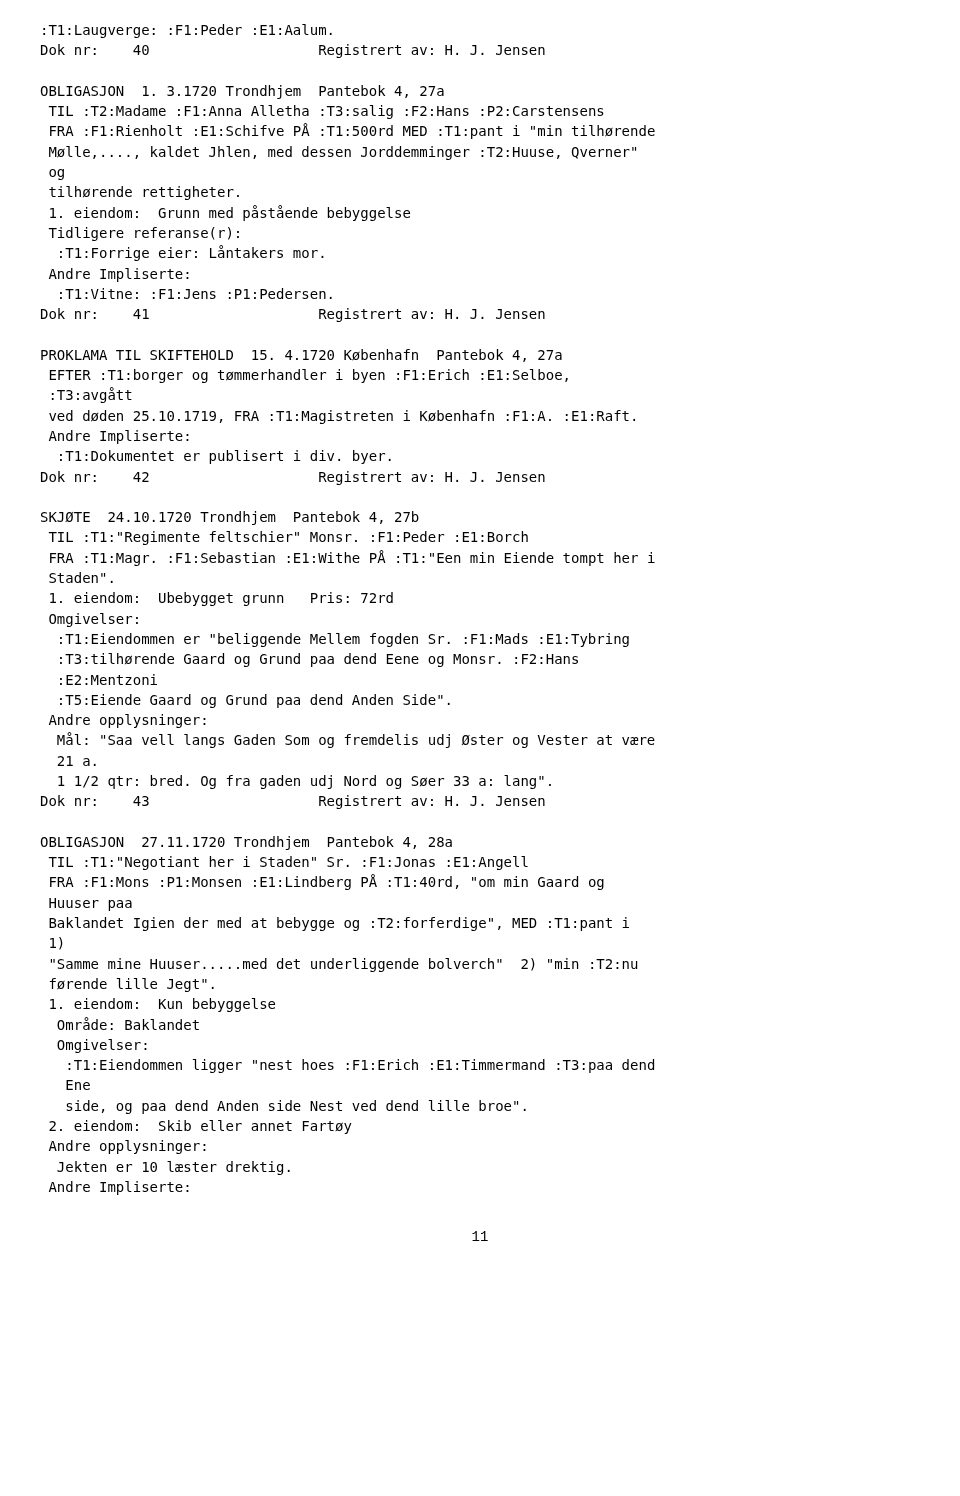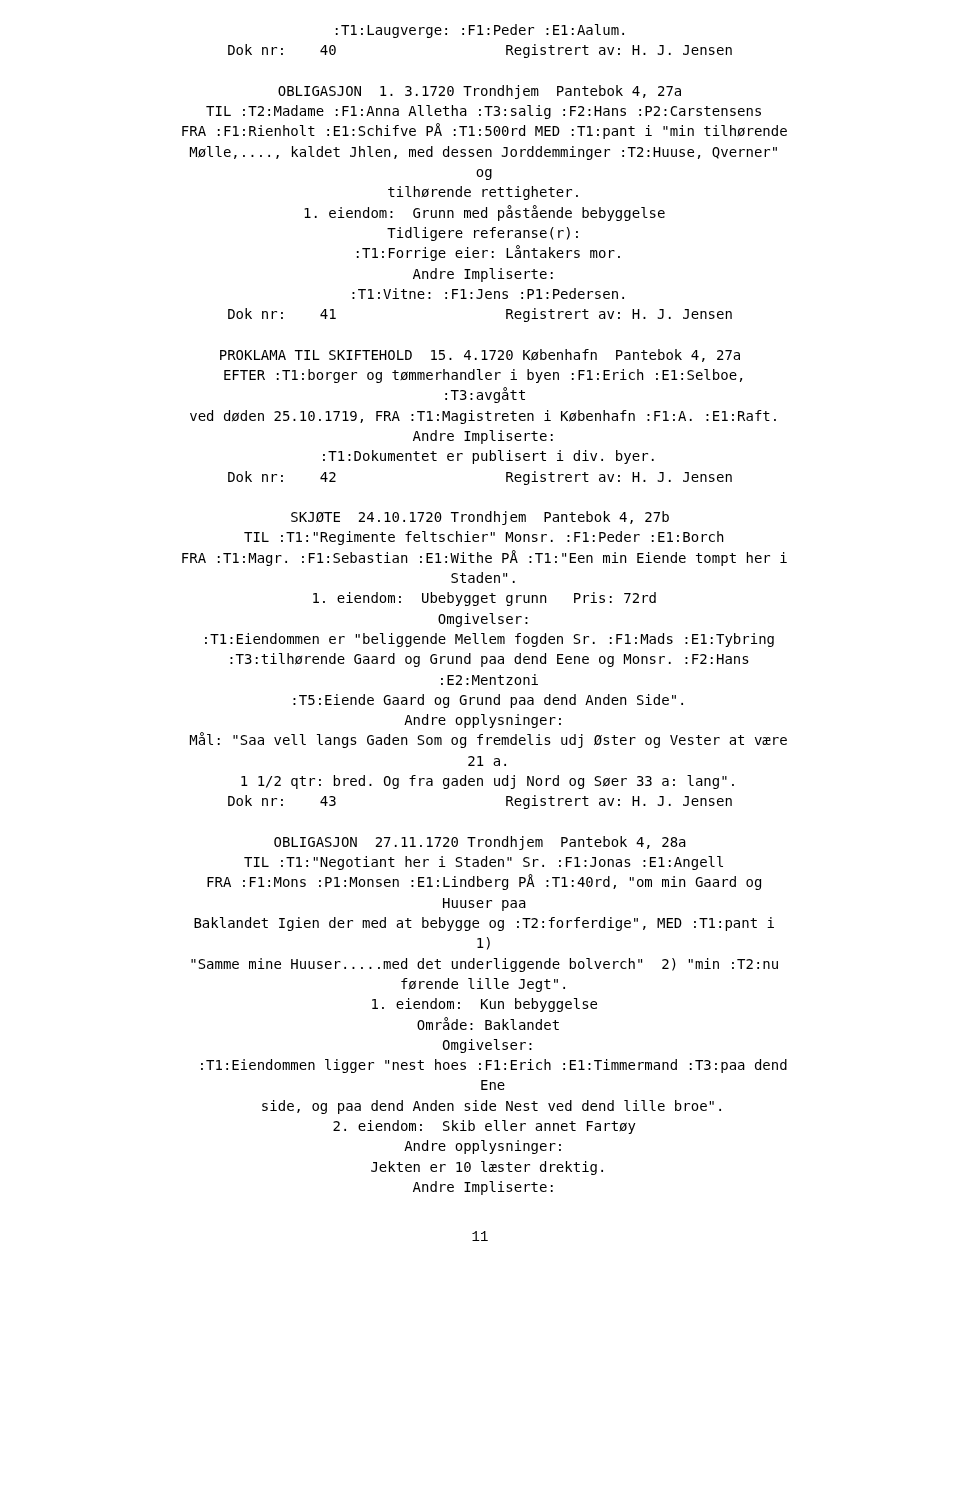--- a/index.html
+++ b/index.html
@@ -1,19 +1,18 @@
 <!DOCTYPE html>
 <html><head>
   <meta charset="utf-8">
   <style>
     * {
       margin: 0;
       padding: 0;
       box-sizing: border-box;
-      text-align: center;
     }
     body {
       background: #fff;
       font-family: 'Courier New', Courier, monospace;
       font-size: 14px;
       color: #000;
       width: 960px;
       min-height: 1496px;
       padding: 20px 40px 40px 40px;
       line-height: 1.45;

